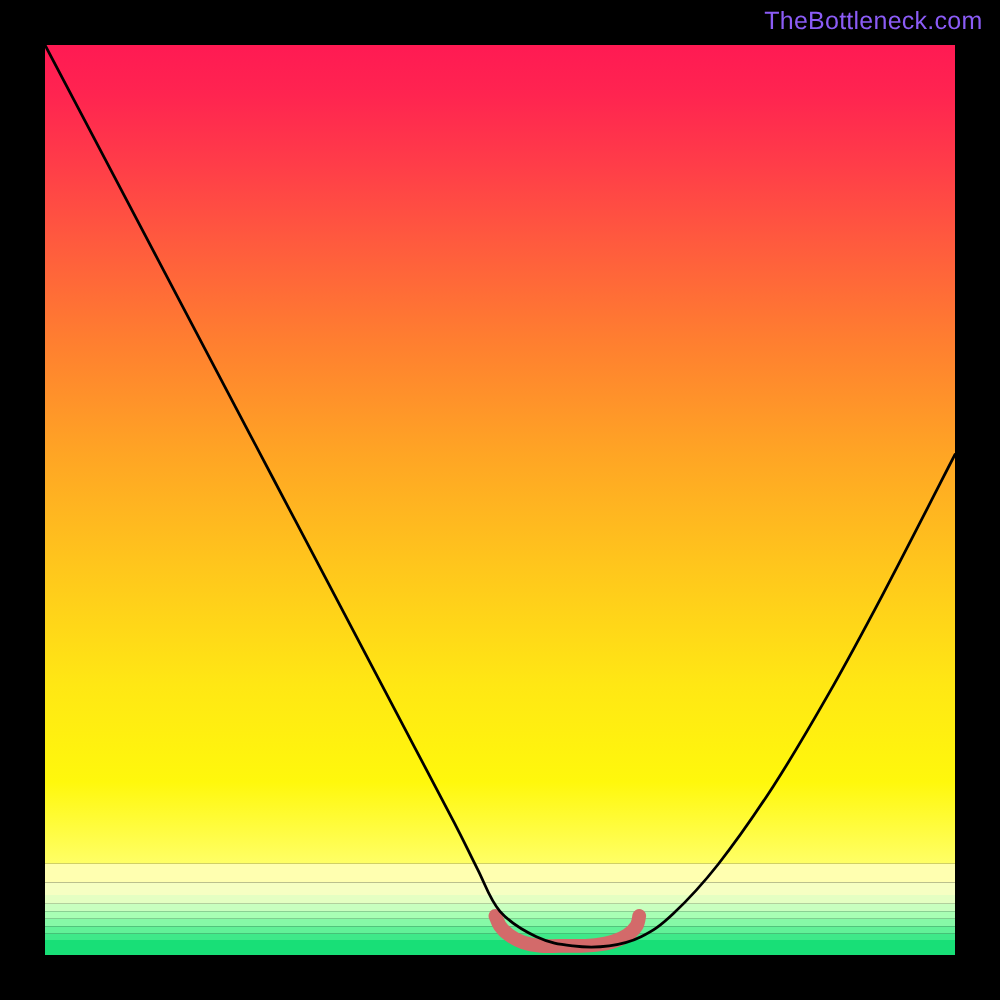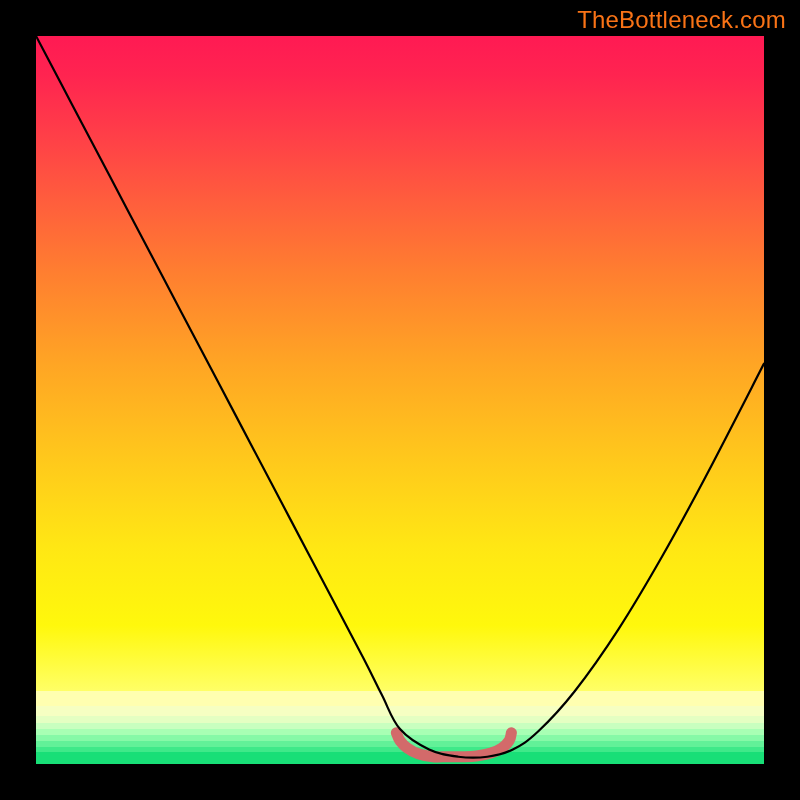--- a/index.html
+++ b/index.html
@@ -14,22 +14,22 @@
   .frame {
     position: relative;
     width: 800px;
     height: 800px;
     background: #000;
   }
   .watermark {
     position: absolute;
     top: 6px;
     right: 14px;
-    color: #f97316;
-    font-size: 24px;
+    color: #8b5cf6;
+    font-size: 20px;
     font-weight: 400;
     letter-spacing: 0.2px;
     z-index: 50;
   }
   .plot-area {
     position: absolute;
     left: 36px;
     top: 36px;
     width: 728px;
     height: 728px;

